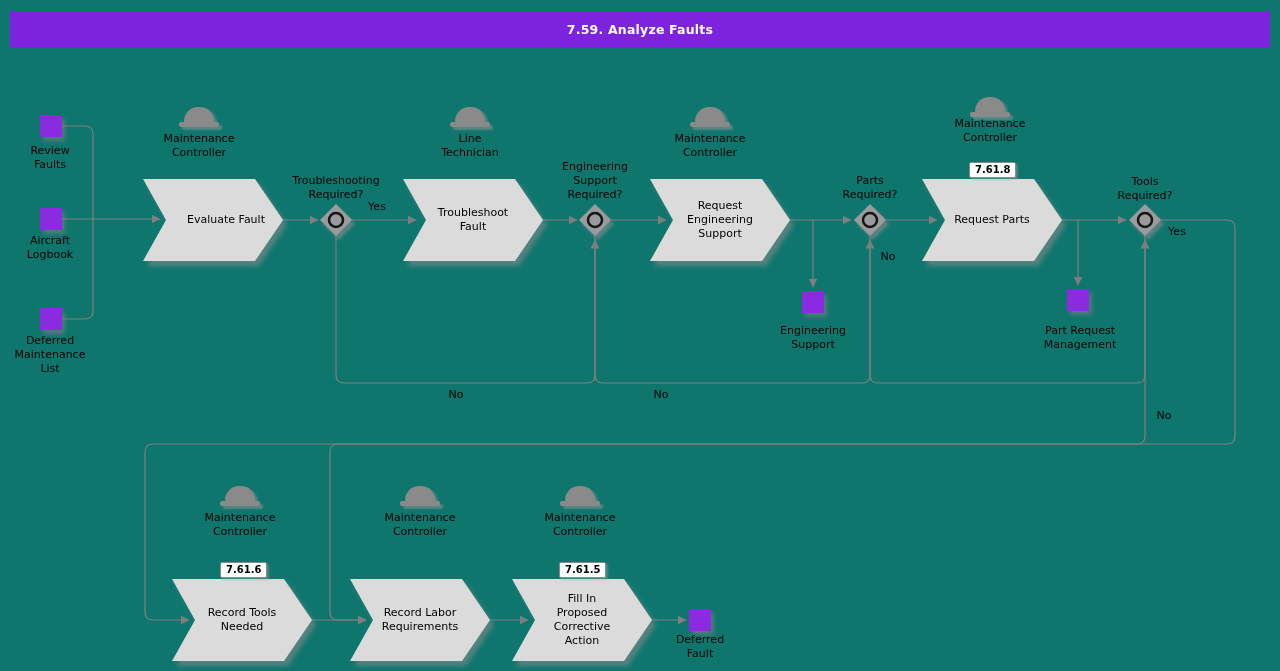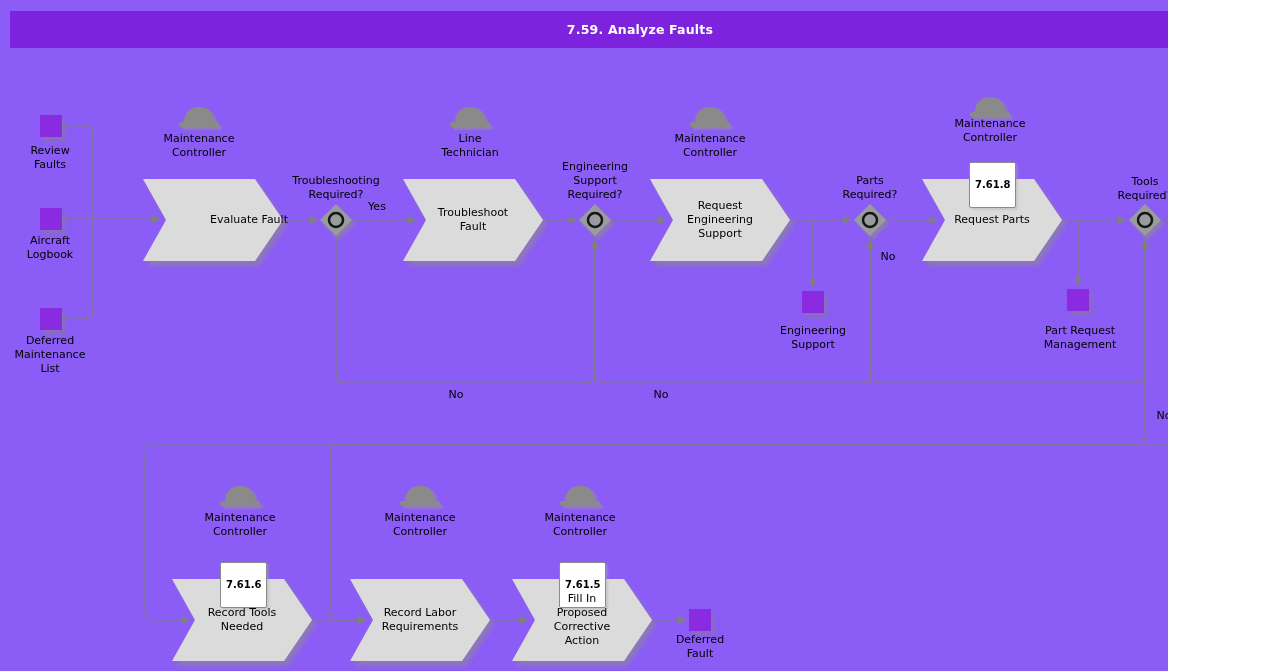--- a/index.html
+++ b/index.html
@@ -1,19 +1,19 @@
 <!DOCTYPE html>
 <html><head>
 <meta charset="utf-8">
 <style>
   html,body { margin:0; padding:0; background:#ffffff; }
   #stage {
-    position:relative; width:1168px; height:671px; overflow:hidden;
+    position:relative; width:1280px; height:671px; overflow:hidden;
     font-family:"DejaVu Sans","Liberation Sans",sans-serif;
-    color:#000; background:#8b5cf6;
+    color:#000; background:#0f766e;
   }
   .abs { position:absolute; }
   #titlebar {
     left:10px; top:11px; width:1260px; height:37px;
     display:flex; align-items:center; justify-content:center;
   }
   #titlebar .t { color:#fff; font-size:12.5px; font-weight:bold; letter-spacing:0.2px; }
   svg.layer { left:0; top:0; width:1280px; height:671px; }
   .lbl {
     position:absolute; font-size:11px; line-height:14px; text-align:center;
@@ -28,21 +28,21 @@
   .hat .dome {
     width:30px; height:16px; margin:0 auto;
     border-radius:15px 15px 2px 2px;
     box-shadow:3px 2px 2px rgba(150,150,150,0.5);
   }
   .hat .brim {
     width:40px; height:5px; margin-top:-1px; border-radius:2px;
     box-shadow:3px 3px 2px rgba(150,150,150,0.55);
   }
   .refbox {
-    position:absolute; height:14px; padding:15px 5px;
+    position:absolute; height:14px; padding:0 5px;
     border:1px solid #8a8a8a; border-radius:2px; background:#fff;
     font-size:10px; font-weight:bold; line-height:14px; text-align:center;
     box-shadow:2px 2px 2px rgba(170,170,170,0.4);
   }
 </style>
 </head>
 <body>
 
 <div id="stage">
 
@@ -167,21 +167,21 @@
 Controller</div>
   <div class="lbl" style="left:360px; top:511px;">Maintenance
 Controller</div>
   <div class="lbl" style="left:520px; top:511px;">Maintenance
 Controller</div>
 
   <div class="refbox" style="left:969px; top:162px;">7.61.8</div>
   <div class="refbox" style="left:220px; top:562px;">7.61.6</div>
   <div class="refbox" style="left:559px; top:562px;">7.61.5</div>
 
-  <div class="lbl" style="left:153px; top:213px;padding-left:36px;">Evaluate Fault</div>
+  <div class="lbl" style="left:166px; top:213px;">Evaluate Fault</div>
   <div class="lbl" style="left:413px; top:206px;">Troubleshoot
 Fault</div>
   <div class="lbl" style="left:660px; top:199px;">Request
 Engineering
 Support</div>
   <div class="lbl" style="left:932px; top:213px;">Request Parts</div>
   <div class="lbl" style="left:182px; top:606px;">Record Tools
 Needed</div>
   <div class="lbl" style="left:360px; top:606px;">Record Labor
 Requirements</div>

